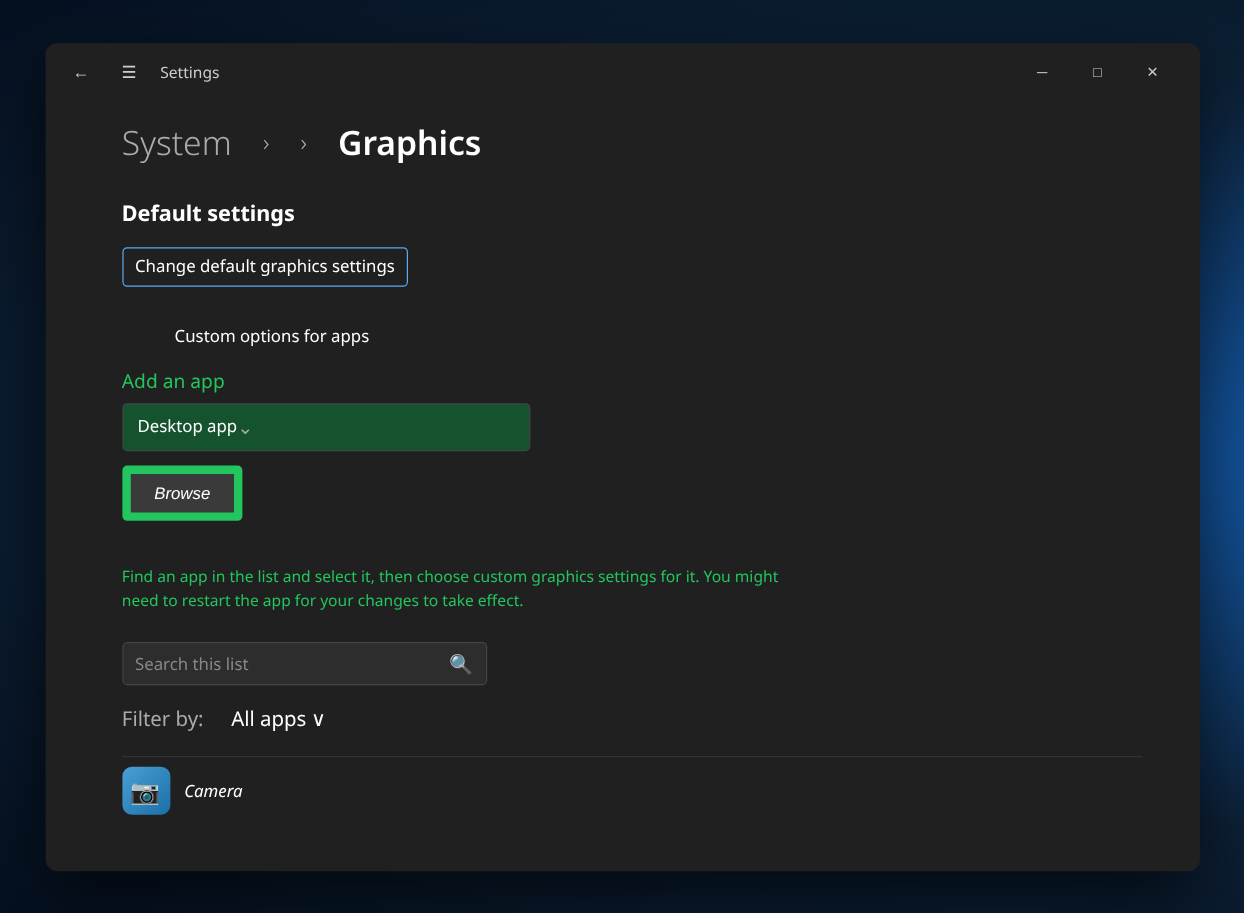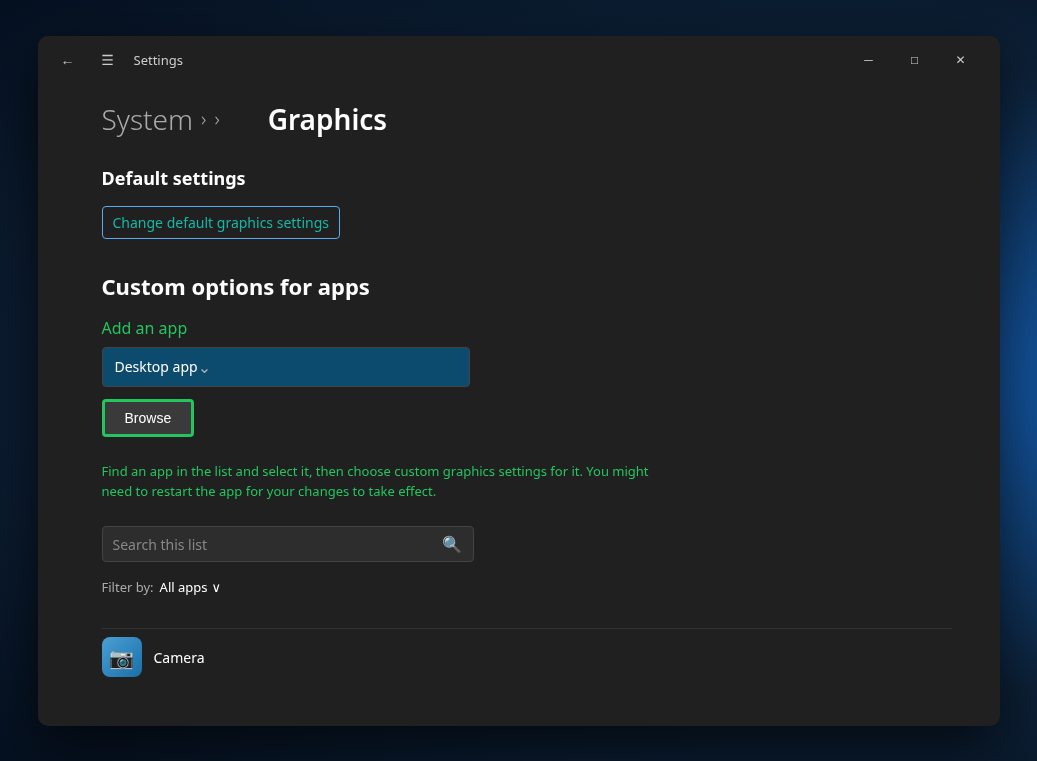--- a/index.html
+++ b/index.html
@@ -92,21 +92,21 @@
       flex: 1;
       padding: 8px 48px 24px 64px;
       overflow-y: auto;
       color: #fff;
     }
 
     
     .breadcrumb {
       display: flex;
       align-items: center;
-      gap: 8px;
+      gap: 26px;
       margin-bottom: 28px;
       margin-top: 8px;
     }
 
     .breadcrumb-item {
       color: #aaa;
       font-size: 28px;
       font-weight: 300;
       cursor: pointer;
     }
@@ -114,102 +114,103 @@
     .breadcrumb-sep {
       color: #aaa;
       font-size: 20px;
       font-weight: 300;
     }
 
     .breadcrumb-item.active {
       color: #fff;
       font-weight: 600;
       cursor: default;
-      margin-left: 40px;
     }
 
     
     .section-title {
       font-size: 18px;
       font-weight: 700;
       color: #fff;
       margin-bottom: 16px;
     }
 
     .link-button {
       display: inline-block;
-      color: #14b8a6;
+      color: #ffffff;
       font-size: 14px;
       border: 1px solid #5aabf0;
       padding: 6px 10px;
       border-radius: 4px;
       cursor: pointer;
       margin-bottom: 32px;
       text-decoration: none;
     }
 
     .section-title-2 {
-      font-size: 22px;
-      font-weight: 700;
+      font-size: 14px;
+      font-weight: 400;
       color: #fff;
       margin-bottom: 16px;
+      margin-left: 44px;
     }
 
     .add-app-label {
       font-size: 16px;
       color: #22c55e;
       margin-bottom: 8px;
     }
 
     
     .dropdown {
-      width: 368px;
-      background: #0c4a6e;
+      width: 340px;
+      background: #14532d;
       border: 1px solid #444;
       border-radius: 4px;
       padding: 8px 12px;
       display: flex;
       align-items: center;
       justify-content: flex-start;
       cursor: pointer;
       margin-bottom: 12px;
       color: #fff;
       font-size: 14px;
     }
 
     .chevron {
       color: #aaa;
       font-size: 16px;
     }
 
     
     .browse-btn {
       background: #3a3a3a;
-      border: 3px solid #22c55e;
+      border: 7px solid #22c55e;
       border-radius: 4px;
       color: #fff;
       font-size: 14px;
       padding: 8px 20px;
       cursor: pointer;
-      margin-bottom: 24px;
+      margin-bottom: 36px;
       display: inline-block;
+      font-style: italic;
     }
 
     
     .info-text {
       font-size: 13px;
       color: #22c55e;
       max-width: 550px;
       line-height: 1.6;
       margin-bottom: 24px;
     }
 
     
     .search-container {
-      width: 372px;
+      width: 304px;
       background: #2d2d2d;
       border: 1px solid #444;
       border-radius: 4px;
       display: flex;
       align-items: center;
       padding: 6px 10px;
       margin-bottom: 16px;
     }
 
     .search-input {
@@ -225,24 +226,24 @@
 
     .search-icon {
       color: #aaa;
       font-size: 16px;
     }
 
     
     .filter-row {
       display: flex;
       align-items: center;
-      gap: 6px;
-      font-size: 13px;
-      color: #aaa;
-      margin-bottom: 32px;
+      gap: 23px;
+      font-size: 17px;
+      color: #aaa;
+      margin-bottom: 20px;
     }
 
     .filter-value {
       color: #fff;
       cursor: pointer;
       display: flex;
       align-items: flex-start;
       gap: 4px;
     }
 
@@ -263,20 +264,21 @@
       display: flex;
       align-items: center;
       justify-content: center;
       font-size: 20px;
       flex-shrink: 0;
     }
 
     .app-name {
       font-size: 14px;
       color: #fff;
+      font-style: italic;
     }
   </style>
 </head>
 <body>
 
 <div class="desktop-bg"></div>
 
 <div class="window">
 
   <div class="title-bar">

